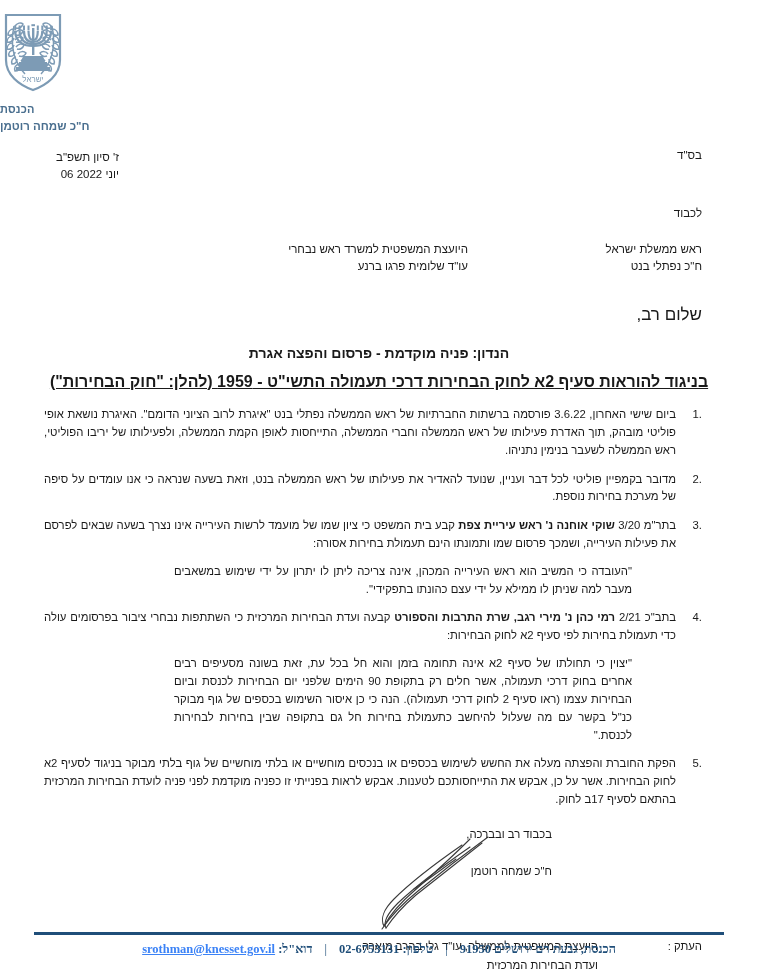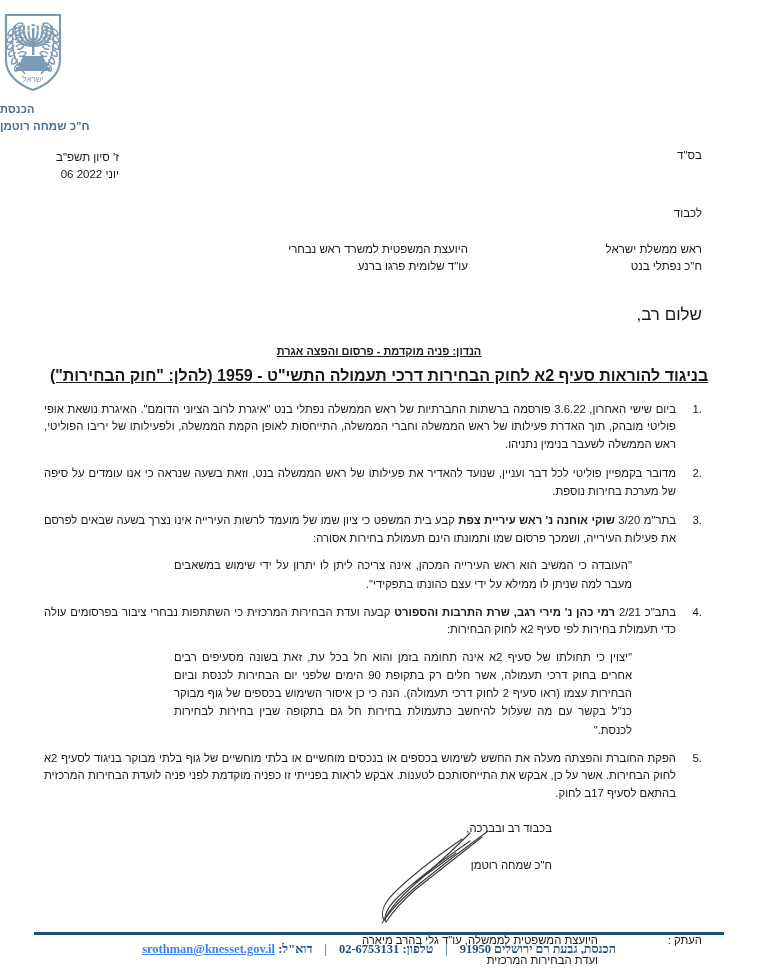--- a/index.html
+++ b/index.html
@@ -106,23 +106,22 @@
     font-size: 17px;
   }
 
   
   .subject-wrap {
     text-align: center;
     margin-top: 16px;
   }
   .subject-line {
     display: inline-block;
-    font-size: 11px;
+    font-size: 14px;
     font-weight: bold;
-    text-decoration: underline;
     line-height: 1.85;
   }
   .subject-line2 {
     display: inline-block;
     font-size: 16px;
     font-weight: bold;
     text-decoration: underline;
     line-height: 1.85;
   }
 

